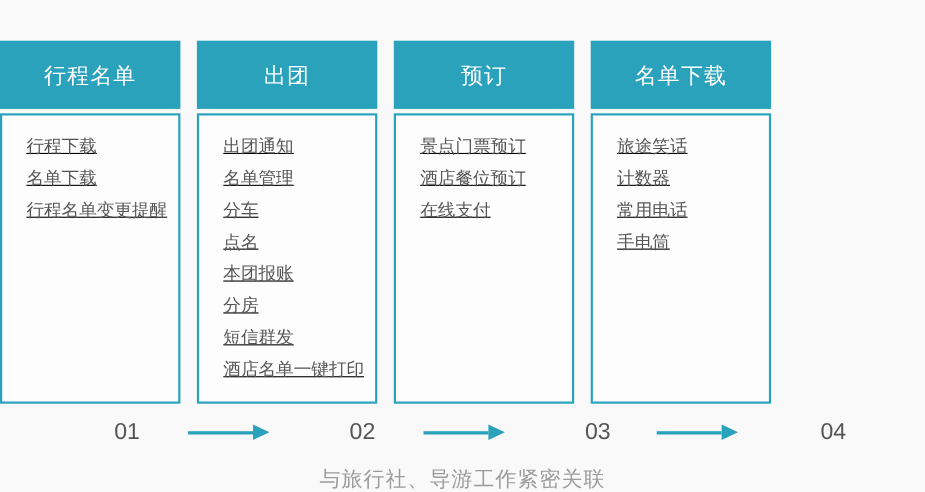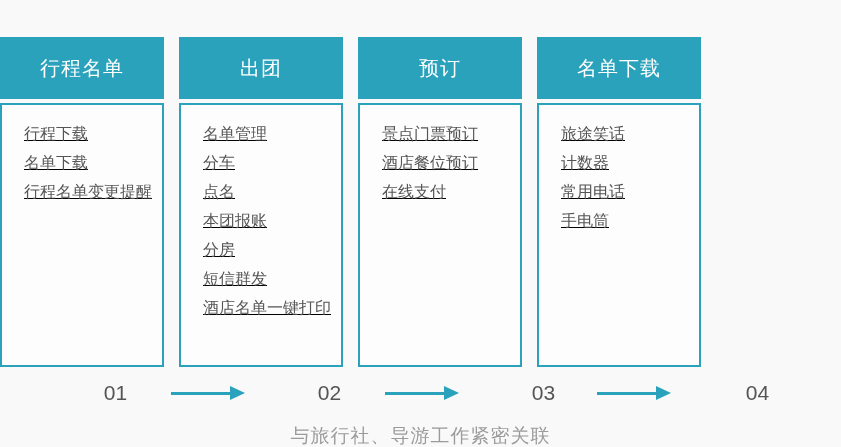--- a/index.html
+++ b/index.html
@@ -112,20 +112,21 @@
           <li>行程名单变更提醒</li>
         </ul>
     </div>
   </div>
   <div class="card">
     <div class="card-header">
       <span>出团</span>
     </div>
     <div class="card-body">
       <ul class="feature-list">
+          <li>出团通知</li>
           <li>名单管理</li>
           <li>分车</li>
           <li>点名</li>
           <li>本团报账</li>
           <li>分房</li>
           <li>短信群发</li>
           <li>酒店名单一键打印</li>
         </ul>
     </div>
   </div>

